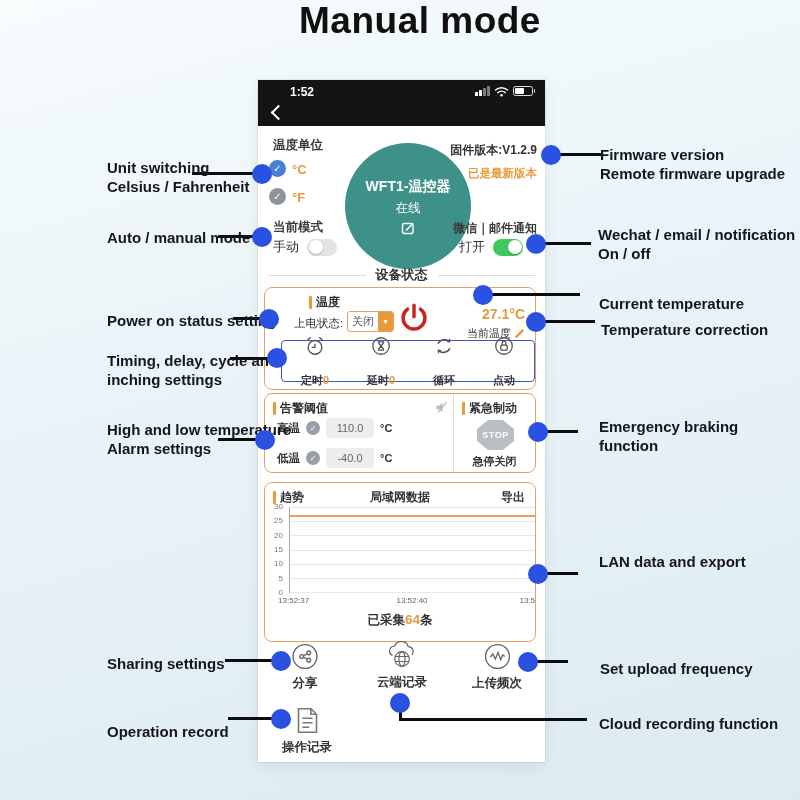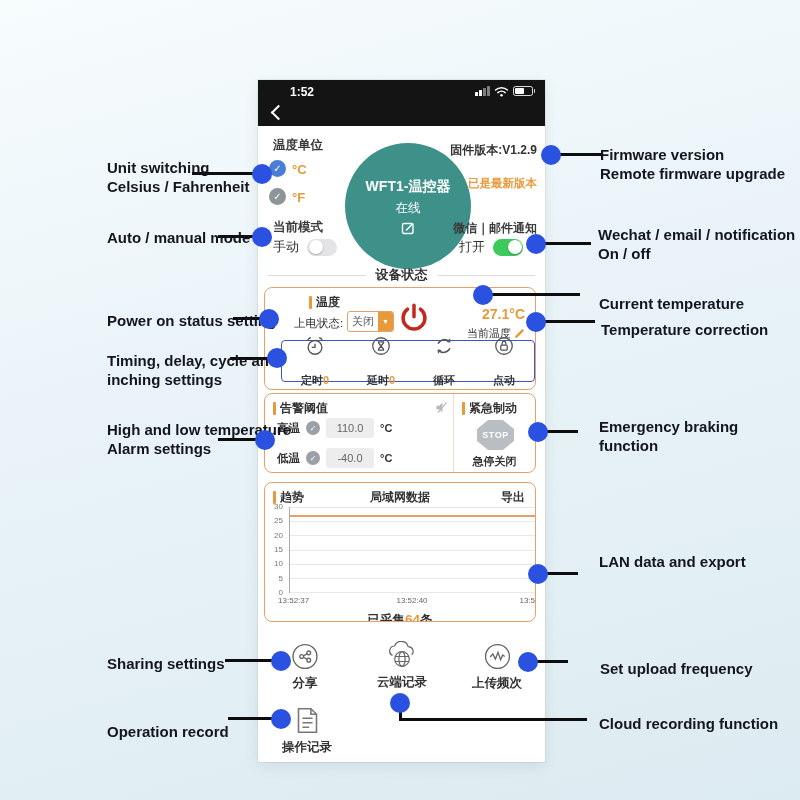--- a/index.html
+++ b/index.html
@@ -27,21 +27,21 @@
   .sec-label{position:absolute;font-size:12.5px;font-weight:700;color:#3a3a3a;}
   .chk{position:absolute;width:17px;height:17px;border-radius:50%;display:flex;align-items:center;justify-content:center;color:#fff;font-size:10px;cursor:pointer;}
   .chk.blue{background:#4a7dd6;}
   .chk.gray{background:#8f9499;}
   .unit-opt{position:absolute;font-size:13px;font-weight:700;color:#E79A3C;}
   .device-circle{position:absolute;left:87px;top:63px;width:126px;height:126px;border-radius:50%;background:#3d9188;display:flex;flex-direction:column;align-items:center;justify-content:center;color:#fff;gap:4px;}
   .dev-name{font-size:14px;font-weight:700;}
   .dev-status{font-size:12.5px;}
   .fw{position:absolute;right:8px;top:62px;text-align:right;}
   .fw-version{font-size:12px;font-weight:700;color:#333;}
-  .fw-latest{font-size:11.5px;color:#E79A3C;margin-top:17px;font-weight:700;}
+  .fw-latest{font-size:11.5px;color:#E79A3C;margin-top:7px;font-weight:700;}
   .toggle{position:relative;width:30px;height:17px;border-radius:9px;cursor:pointer;}
   .toggle.off{background:#e4e4e7;}
   .toggle.on{background:#3ec95d;}
   .knob{position:absolute;top:1.5px;width:14px;height:14px;border-radius:50%;background:#fff;box-shadow:0 1px 2px rgba(0,0,0,.25);}
   .toggle.off .knob{left:1.5px;}
   .toggle.on .knob{right:1.5px;}
   .row-flex{position:absolute;display:flex;align-items:center;gap:8px;}
   .small-label{font-size:13px;color:#333;}
   .divider{position:absolute;left:0;top:186px;width:100%;display:flex;align-items:center;}
   .divider .line{flex:1;height:1px;background:#dcdcdc;margin:0 10px;}
@@ -90,20 +90,21 @@
   
   .ann{position:absolute;font-size:15px;font-weight:700;color:#15151f;line-height:19px;white-space:pre-line;z-index:6;}
   .conn{position:absolute;height:3px;background:#0d0d0d;z-index:5;}
   .connv{position:absolute;width:3px;background:#0d0d0d;z-index:5;}
   .dot{position:absolute;width:20px;height:20px;border-radius:50%;background:#2B51E0;z-index:7;}
 </style>
 </head>
 <body>
 
 <div class="canvas">
+  <h1 class="page-title">Manual mode</h1>
 
   <div class="phone">
 
     <div class="ph-header">
       <div class="status-row">
         <span class="time">1:52</span>
         <span class="status-icons">
           <span class="sig">
               <i style="height:4px"></i>
               <i style="height:6px"></i>
@@ -257,21 +258,21 @@
       <span class="box-title" style="left:197px;top:6px;">
           <span class="obar"></span>
           <span>紧急制动</span>
         </span>
       <span class="stop" style="position:absolute;left:212px;top:26px;">
           <span>STOP</span>
         </span>
       <span class="brake-status">急停关闭</span>
     </div>
 
-    <div class="obox chart-box" style="top:402px;height:140px;">
+    <div class="obox chart-box" style="top:402px;height:160px;">
       <span class="box-title" style="left:8px;top:6px;">
           <span class="obar"></span>
           <span>趋势</span>
         </span>
       <span class="chart-center">局域网数据</span>
       <span class="export">导出</span>
       <div class="y-ticks">
           <div class="ytick" style="top: 100%;">0</div>
           <div class="ytick" style="top: 83.3333%;">5</div>
           <div class="ytick" style="top: 66.6667%;">10</div>

